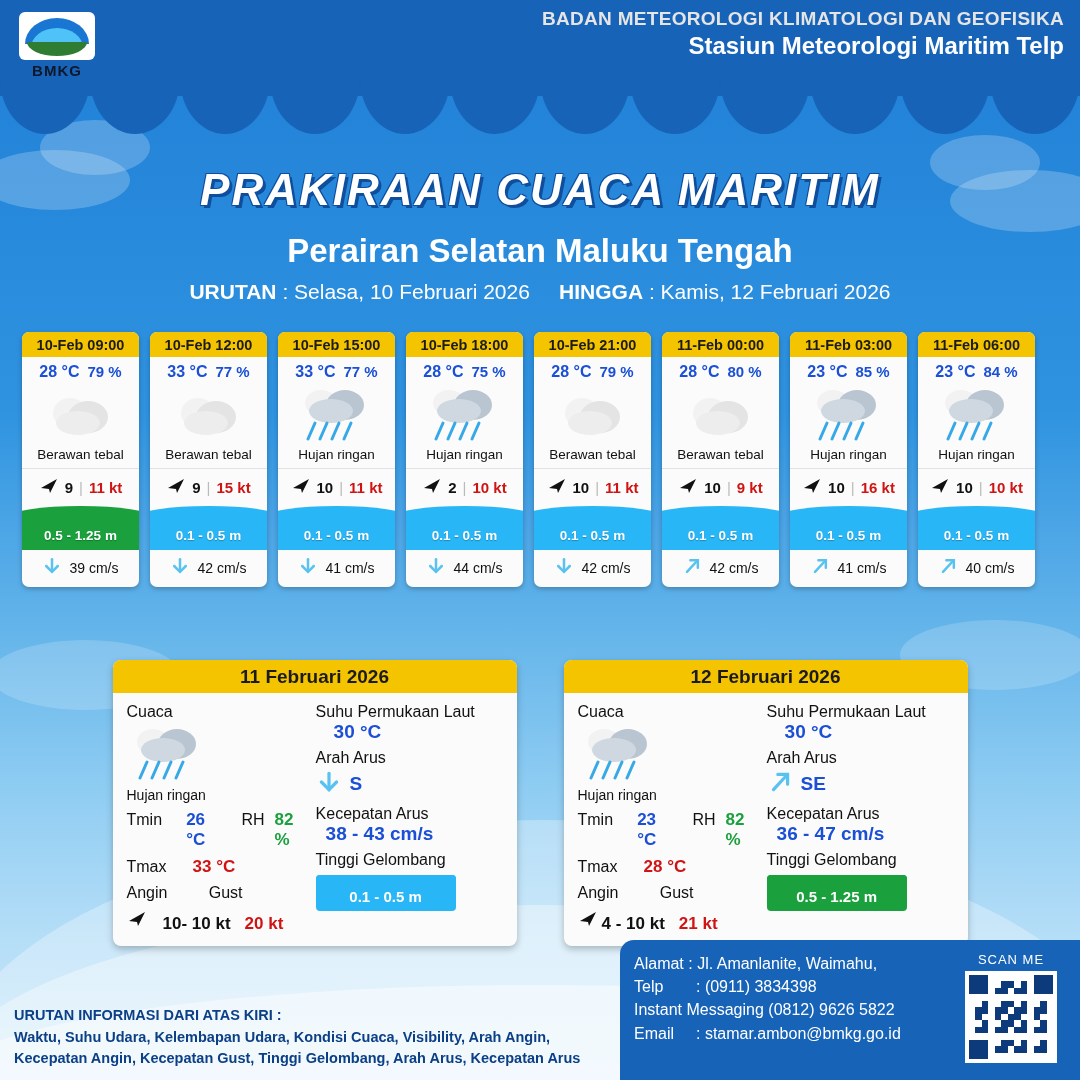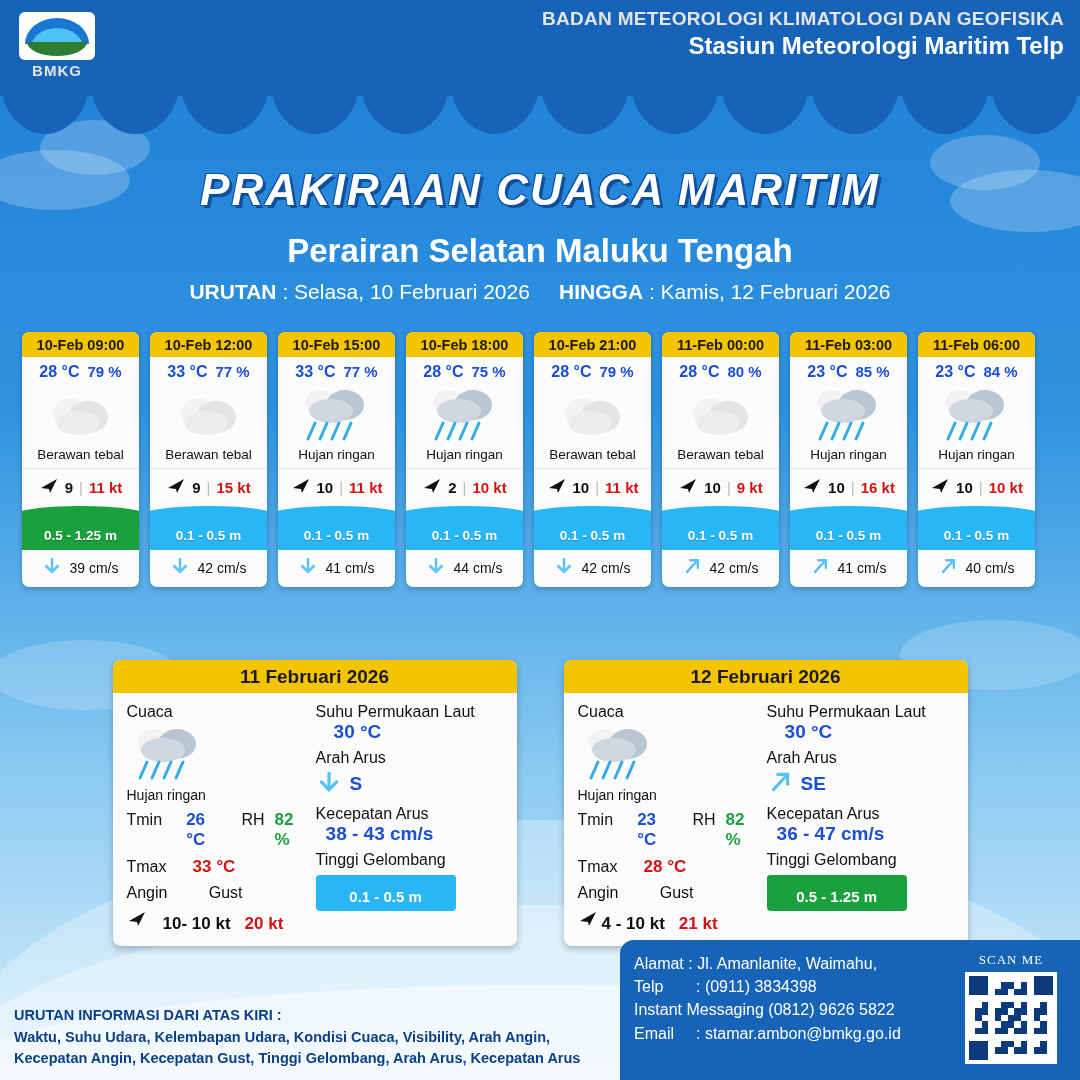--- a/index.html
+++ b/index.html
@@ -42,21 +42,21 @@
   .logo {
     position: absolute; top: 12px; left: 12px; width: 90px; height: 76px; z-index: 5;
     text-align: center;
   }
   .logo-mark {
     width: 76px; height: 48px; margin: 0 auto; position: relative;
     background: #fff; border-radius: 6px; overflow: hidden;
   }
   .logo-arc { position: absolute; border-radius: 50%; }
   .logo-text {
-    font-size: 15px; font-weight: bold; color: #e5e5e5; letter-spacing: 1px; margin-top: 2px;
+    font-size: 15px; font-weight: bold; color: #0f172a; letter-spacing: 1px; margin-top: 2px;
   }
   .header-titles {
     position: absolute; top: 8px; right: 16px; text-align: right; z-index: 5;
   }
   .header-titles .l1 {
     color: #e5e5e5; font-weight: bold; font-size: 19px; letter-spacing: .3px;
   }
   .header-titles .l2 {
     color: #ffffff; font-weight: bold; font-size: 24px; margin-top: 2px;
   }
@@ -173,21 +173,21 @@
 
   
   .footer-panel {
     position: absolute; right: 0; bottom: 0; width: 460px; height: 140px;
     background: #1663b8; border-top-left-radius: 14px; z-index: 5;
     display: flex; padding: 12px 14px;
   }
   .addr { color: #fff; font-size: 16px; line-height: 1.45; flex: 1; }
   .addr .row { display: flex; }
   .addr .k { width: 62px; }
-  .qr-box { width: 110px; text-align: center; font-family: Liberation Serif, serif; }
+  .qr-box { width: 110px; text-align: center; }
   .qr-box .scan { color: #fff; font-size: 13px; margin-bottom: 4px; letter-spacing: 1px; }
   .qr {
     width: 92px; height: 92px; background: #fff; margin: 0 auto; padding: 4px;
     display: grid; grid-template-columns: repeat(13,1fr); grid-template-rows: repeat(13,1fr);
   }
   .qr i { background: #0c3a7a; }
   .legend {
     position: absolute; left: 14px; bottom: 10px; z-index: 5;
     color: #0b3f86; font-size: 14.5px; font-weight: bold; line-height: 1.5;
   }

